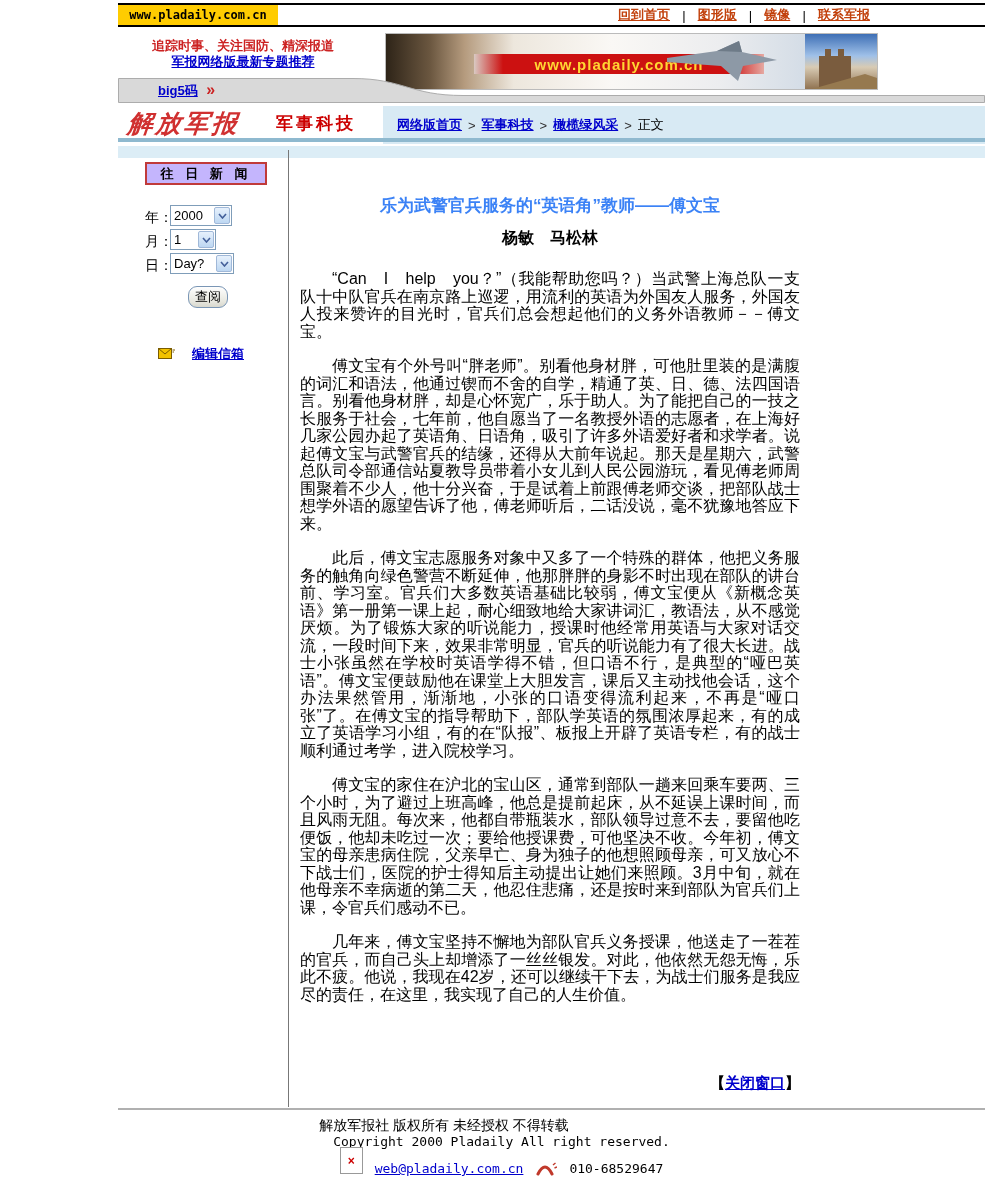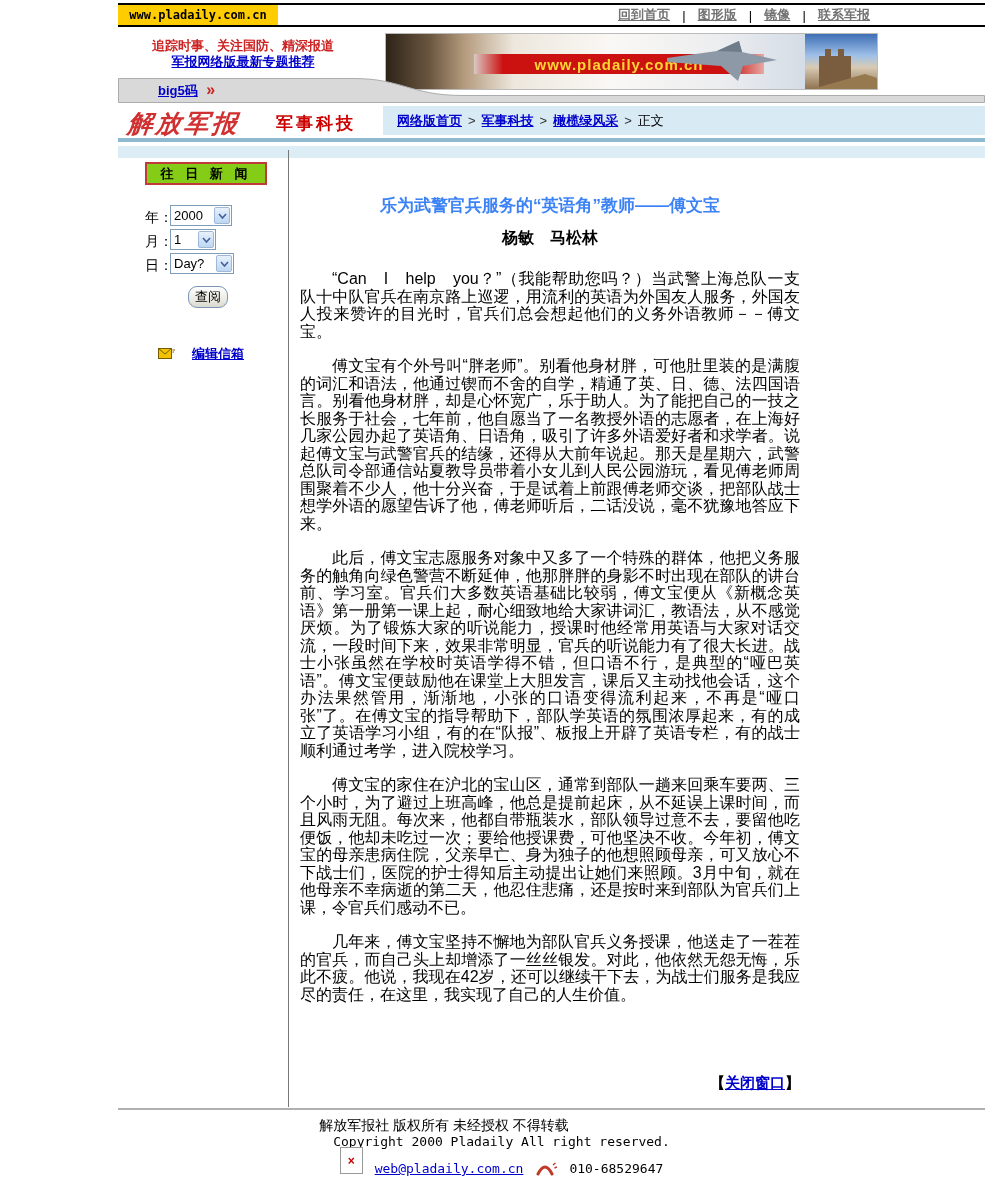--- a/index.html
+++ b/index.html
@@ -7,21 +7,21 @@
   body { font-family:"Liberation Sans", sans-serif; }
   #page { position:relative; width:1003px; height:1183px; background:#fff; overflow:hidden; }
 
   
   .top-line { position:absolute; left:118px; width:867px; height:2px; background:#000; }
   .url-box { position:absolute; left:118px; top:5px; width:160px; height:20px; background:#FFCC00;
              display:flex; align-items:center; justify-content:center;
              font-family:"DejaVu Sans Mono", monospace; font-size:12px; font-weight:bold; color:#000; }
   .top-nav { position:absolute; left:618px; top:6px; width:252px; display:flex; align-items:center;
              justify-content:space-between; font-size:13px; font-weight:bold; }
-  .top-nav a { color:#737373; text-decoration:underline; cursor:pointer;font-family:Liberation Serif, serif; }
+  .top-nav a { color:#c2410c; text-decoration:underline; cursor:pointer;font-family:Liberation Serif, serif; }
   .top-nav .sep { color:#000; font-weight:normal; }
 
   
   .promo { position:absolute; left:118px; top:38px; width:250px; text-align:center; line-height:15px; }
   .promo .tagline { color:#CC2222; font-size:13px; font-weight:bold; }
   .promo a { color:#0000CC; font-size:13px; font-weight:bold; text-decoration:underline; cursor:pointer; }
 
   .banner { position:absolute; left:385px; top:33px; width:493px; height:57px; border:1px solid #BBB; overflow:hidden; cursor:pointer;
             background:linear-gradient(90deg,#2E2418 0%,#6B5740 9%,#B59B7E 16%,#EDE7DD 26%,#FAF8F5 46%,#ECEDEF 68%,#D3DCE6 86%,#7E97B5 100%); }
   .banner .stripe { position:absolute; left:88px; top:20px; width:290px; height:20px;
@@ -37,32 +37,32 @@
   .big5 { position:absolute; left:158px; top:81px; font-size:13px; }
   .big5 a { color:#0000CC; font-weight:bold; text-decoration:underline; cursor:pointer; }
   .big5 .arrows { color:#CC2222; font-size:16px; font-weight:bold; margin-left:5px; }
 
   
   .masthead { position:absolute; left:118px; top:106px; width:867px; height:31px; background:#fff; }
   .logo { position:absolute; left:10px; top:1px; color:#D03030; font-size:25px; font-weight:bold;
           font-style:italic; transform:skewX(-6deg); letter-spacing:3px; cursor:pointer;
           font-family:"DejaVu Serif", serif; }
   .section-title { position:absolute; left:158px; top:6px; color:#CC0000; font-size:17px; font-weight:bold; letter-spacing:3px; }
-  .crumb-bg { position:absolute; left:265px; top:0; width:602px; height:29px; background:#D8EAF4;
+  .crumb-bg { position:absolute; left:265px; top:0; width:602px; height:38px; background:#D8EAF4;
               display:flex; align-items:center; padding-left:14px; font-size:13px; }
   .crumb-bg a { color:#0000CC; font-weight:bold; text-decoration:underline; cursor:pointer; }
   .crumb-bg .sep { color:#333; margin:0 6px; }
   .crumb-bg .current { color:#000; }
   .steel-line { position:absolute; left:118px; top:138px; width:867px; height:4px; background:#8FB9CF; }
   .light-band { position:absolute; left:118px; top:146px; width:867px; height:12px; background:#DCEDF6; }
 
   
   .vdivider { position:absolute; left:288px; top:150px; width:1px; height:957px; background:#777; }
   .news-btn { position:absolute; left:145px; top:162px; width:122px; height:23px;
-              background:#84cc16; border:2px solid #C03A3A; display:flex; align-items:center; justify-content:center;
+              background:#c4b5fd; border:2px solid #C03A3A; display:flex; align-items:center; justify-content:center;
               font-size:13px; font-weight:bold; letter-spacing:4px; color:#000; }
   .side-label { position:absolute; left:145px; font-size:14px; color:#000; }
   .xp-select { position:absolute; left:170px; height:21px; background:#fff; border:1px solid #7F9DB9;
                display:flex; align-items:center; cursor:pointer; }
   .xp-select .val { font-size:13px; padding:0 3px; flex:1; }
   .xp-select .arrow { width:16px; height:17px; margin:1px; border:1px solid #A0B8D8; border-radius:2px;
                       background:linear-gradient(180deg,#E7F1FC,#BDD7F2); display:flex; align-items:center; justify-content:center; }
   .xp-select .arrow svg { display:block; }
   .search-btn { position:absolute; left:188px; top:286px; width:40px; height:22px;
                 border:1px solid #7A96B5; border-radius:9px; cursor:pointer;

